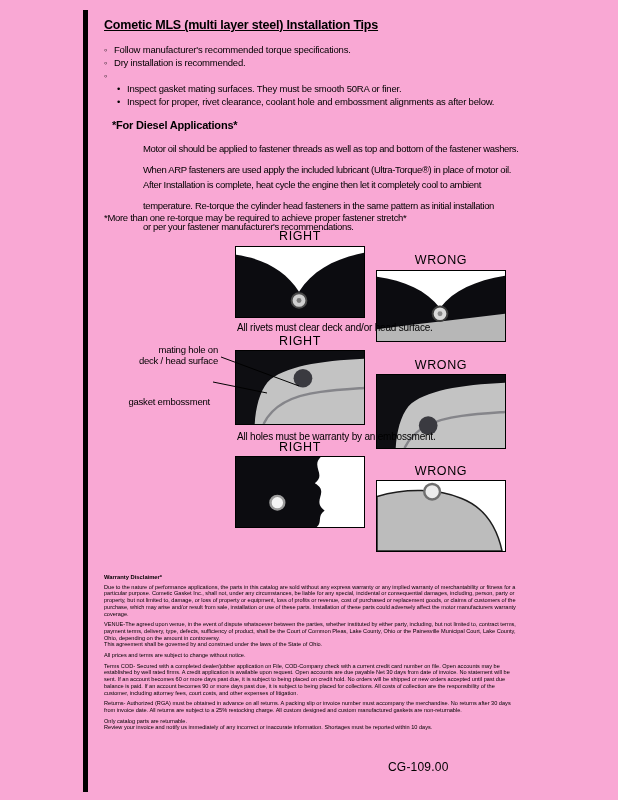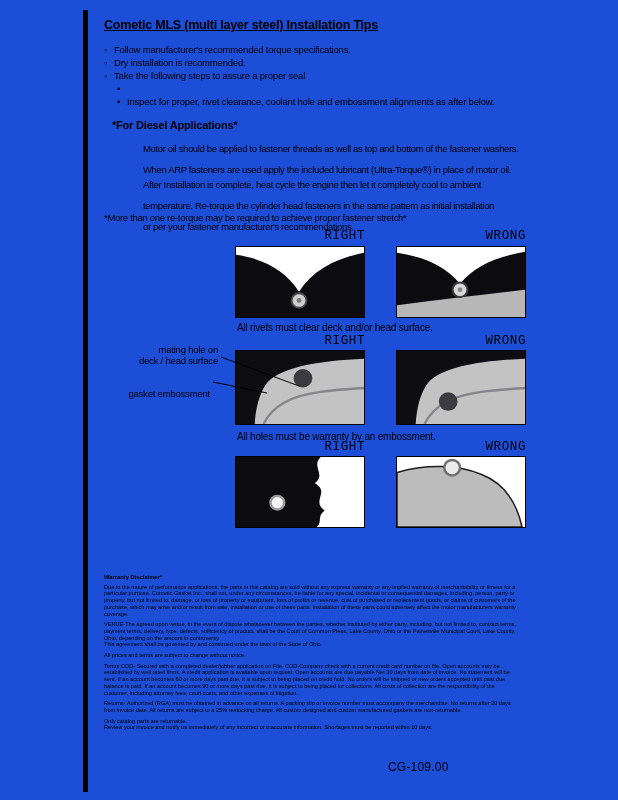--- a/index.html
+++ b/index.html
@@ -1,19 +1,19 @@
 <!DOCTYPE html>
 <html><head>
 <meta charset="utf-8">
 <style>
   * { margin:0; padding:0; box-sizing:border-box; }
   html,body { background:#ffffff; }
   .page {
     position:relative; width:618px; height:800px; margin:0 auto;
-    background:#1d4ed8; color:#000;
+    background:#f9a8d4; color:#000;
     font-family:"Liberation Sans", sans-serif; overflow:hidden;
   }
   .rule-left { position:absolute; left:83px; top:10px; width:5px; height:782px; background:#000; }
 
   .title {
     position:absolute; left:104px; top:18px;
     font-size:12.5px; font-weight:bold; letter-spacing:-0.2px;
     text-decoration:underline;
   }
 
@@ -24,39 +24,39 @@
   .marker2 { width:10px; }
 
   .h-diesel { position:absolute; left:112px; top:119px; font-size:11px; font-weight:bold; letter-spacing:-0.2px; }
 
   .para { position:absolute; left:104px; width:442px; font-size:9.5px; line-height:21px;
           letter-spacing:-0.35px; white-space:pre-line;margin-left:39px; }
   .para-1 { top:138px; }
   .para-2 { top:174px; }
   .note   { position:absolute; left:104px; top:212px; font-size:9.5px; letter-spacing:-0.3px; }
 
-  .diag-label { position:absolute; width:130px; text-align:right; font-size:12.5px; letter-spacing:0.6px;font-family:Liberation Mono, monospace; }
+  .diag-label { position:absolute; width:130px; text-align:center; font-size:12.5px; letter-spacing:0.6px; }
   .r1-l { top:229px; } .r2-l { top:334px; } .r3-l { top:440px; }
-  .col-left  { left:235px; } .col-right { left:396px; }
+  .col-left  { left:235px; } .col-right { left:376px;margin-top:24px; }
 
   .fig { position:absolute; width:130px; border:1px solid #000; background:#fff; }
   .fig svg { display:block; width:100%; height:100%; }
   .r1-f { top:246px; height:72px; }
   .r2-f { top:350px; height:75px; }
   .r3-f { top:456px; height:72px; }
 
   .caption { position:absolute; left:237px; font-size:10px; letter-spacing:-0.2px; white-space:pre-line; }
   .cap-1 { top:322px; }
   .cap-2 { top:431px; }
   .cap-3 { top:532px; line-height:12.5px; }
 
   .ann { position:absolute; text-align:right; font-size:9.5px; line-height:11px;
          letter-spacing:-0.2px; white-space:pre-line; }
   .ann-coolant { left:112px; top:344px; width:106px; }
-  .ann-emboss  { left:104px; top:388px; width:106px; }
+  .ann-emboss  { left:104px; top:396px; width:106px; }
 
   .overlay { position:absolute; left:0; top:0; width:618px; height:800px; pointer-events:none; }
 
   .warranty { position:absolute; left:104px; top:574px; width:412px;
               font-size:5.6px; line-height:6.7px; }
   .w-head { font-size:5.8px; font-weight:bold; margin-bottom:3px; }
   .w-para { margin-bottom:4px; white-space:pre-line; }
 
   .page-code { position:absolute; left:388px; top:760px; font-size:12px; letter-spacing:0.2px; }
 </style>
@@ -73,24 +73,24 @@
     <div class="bullet-row">
       <span class="marker1">◦</span>
       <span>Follow manufacturer's recommended torque specifications.</span>
     </div>
     <div class="bullet-row">
       <span class="marker1">◦</span>
       <span>Dry installation is recommended.</span>
     </div>
     <div class="bullet-row">
       <span class="marker1">◦</span>
-      <span>Take the following steps to assure a proper seal</span>
     </div>
     <div class="sub-row">
       <span class="marker2">•</span>
+      <span>Inspect gasket mating surfaces.  They must be smooth 50RA or finer.</span>
     </div>
     <div class="sub-row">
       <span class="marker2">•</span>
       <span>Inspect for proper, rivet clearance, coolant hole and embossment alignments as after below.</span>
     </div>
   </div>
 
   <div class="h-diesel">*For Diesel Applications*</div>
   <div class="para para-1">Motor oil should be applied to fastener threads as well as top and bottom of the fastener washers.
 When ARP fasteners are used apply the included lubricant (Ultra-Torque®) in place of motor oil.</div>

